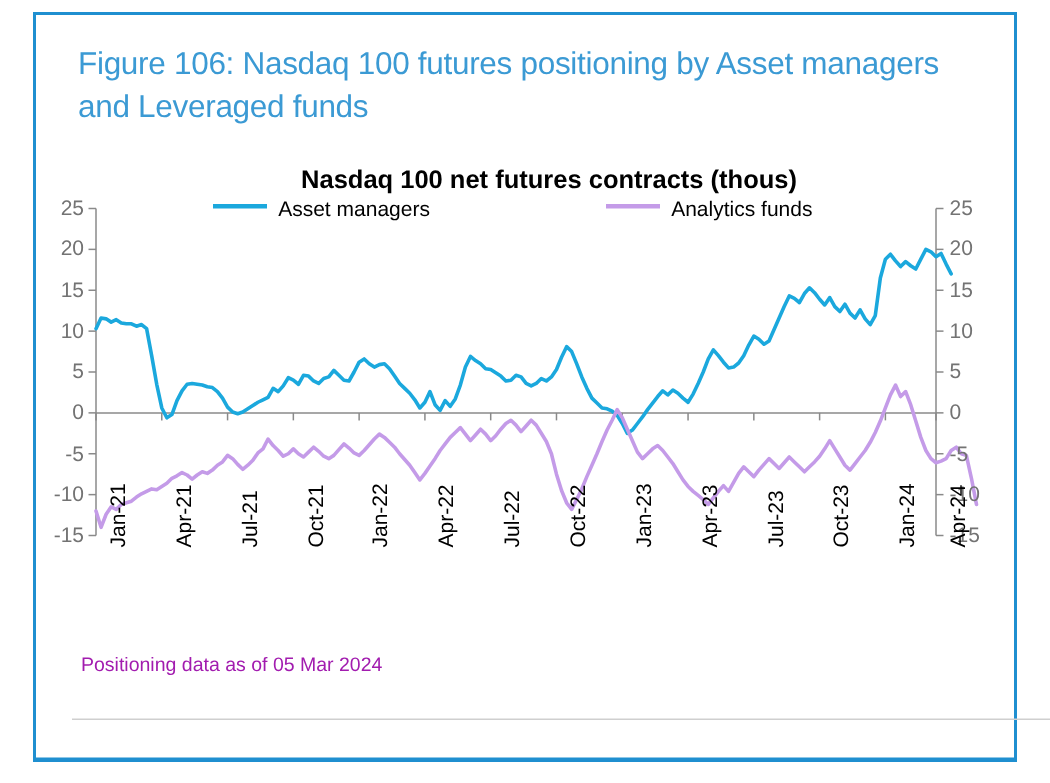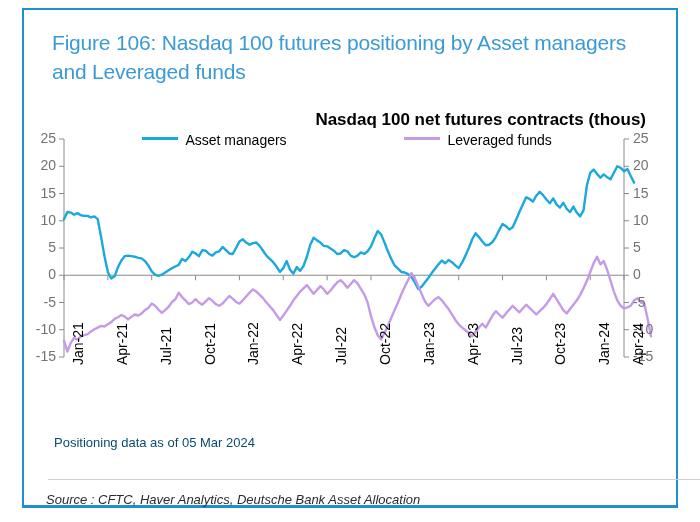--- a/index.html
+++ b/index.html
@@ -52,21 +52,21 @@
     font-size: 21px;
     line-height: 29px;
     font-weight: 400;
     letter-spacing: -0.2px;
   }
   #chart-title {
     position: absolute;
     left: 62px;
     top: 100px;
     width: 560px;
-    text-align: right;
+    text-align: center;
     font-size: 17px;
     font-weight: bold;
     color: #000000;
     white-space: nowrap;
   }
   
   #legend {
     position: absolute;
     left: 62px;
     top: 120px;
@@ -124,21 +124,21 @@
     color: #000;
     transform-origin: left top;
     transform: rotate(-90deg);
     white-space: nowrap;
   }
   #note {
     position: absolute;
     left: 30px;
     top: 425px;
     font-size: 13px;
-    color: #0c4a6e;
+    color: #a21caf;
   }
   #source {
     position: absolute;
     left: 22px;
     top: 482px;
     font-size: 13px;
     font-style: italic;
     color: #2b2b2b;
   }
   #source-divider {
@@ -162,21 +162,21 @@
 
   <div id="chart-title">Nasdaq 100 net futures contracts  (thous)</div>
 
   <div id="legend">
     <div class="legend-entry e0">
       <span class="legend-swatch" id="sw0" style="background: rgb(27, 168, 221);"></span>
       <span class="legend-label">Asset managers</span>
     </div>
     <div class="legend-entry e1">
       <span class="legend-swatch" id="sw1" style="background: rgb(196, 155, 232);"></span>
-      <span class="legend-label">Leveraged funds</span>
+      <span class="legend-label">Analytics funds</span>
     </div>
   </div>
 
   <div id="plot-wrap">
     <svg id="plot-svg" width="656" height="500">
         <line x1="40" y1="129" x2="40" y2="347" stroke="#8a8a8a" stroke-width="1"></line>
         <line x1="600" y1="129" x2="600" y2="347" stroke="#8a8a8a" stroke-width="1"></line>
         <line x1="40" y1="265.25" x2="600" y2="265.25" stroke="#8a8a8a" stroke-width="1"></line>
         <line x1="35" y1="129" x2="40" y2="129" stroke="#8a8a8a" stroke-width="1"></line>
         <line x1="600" y1="129" x2="605" y2="129" stroke="#8a8a8a" stroke-width="1"></line>
@@ -257,14 +257,13 @@
       <div class="xtick-label" style="left: 396.843px; top: 355px;">Jan-23</div>
       <div class="xtick-label" style="left: 440.699px; top: 355px;">Apr-23</div>
       <div class="xtick-label" style="left: 484.554px; top: 355px;">Jul-23</div>
       <div class="xtick-label" style="left: 528.41px; top: 355px;">Oct-23</div>
       <div class="xtick-label" style="left: 572.265px; top: 355px;">Jan-24</div>
       <div class="xtick-label" style="left: 606px; top: 355px;">Apr-24</div>
     </div>
 
   <div id="note">Positioning data as of 05 Mar 2024</div>
   <div id="source-divider"></div>
-  <div id="source">Source : CFTC, Haver Analytics, Deutsche Bank Asset Allocation</div>
 </div>
 
 </body></html>

